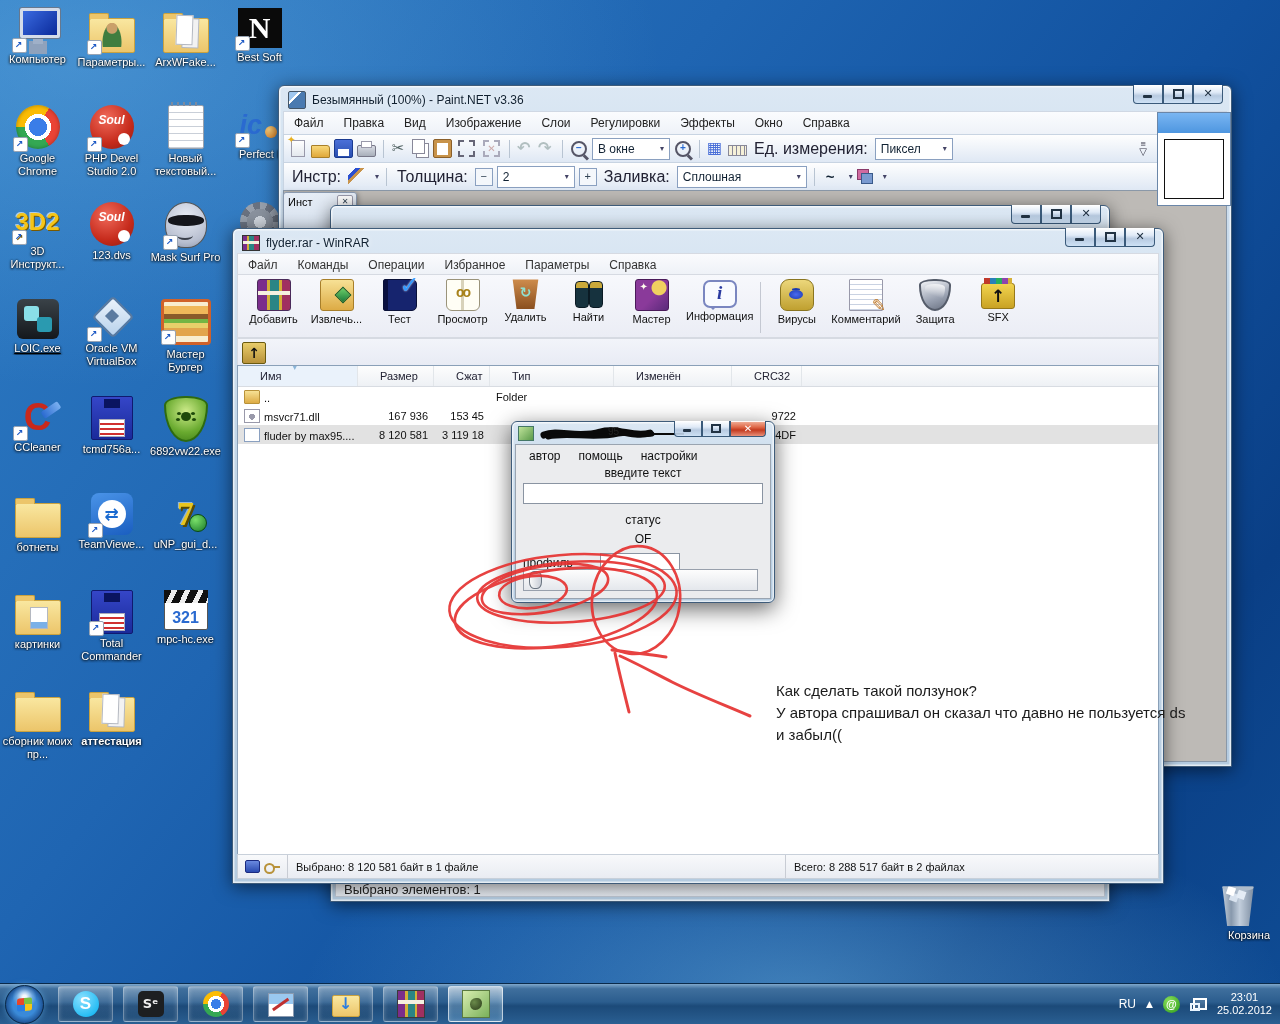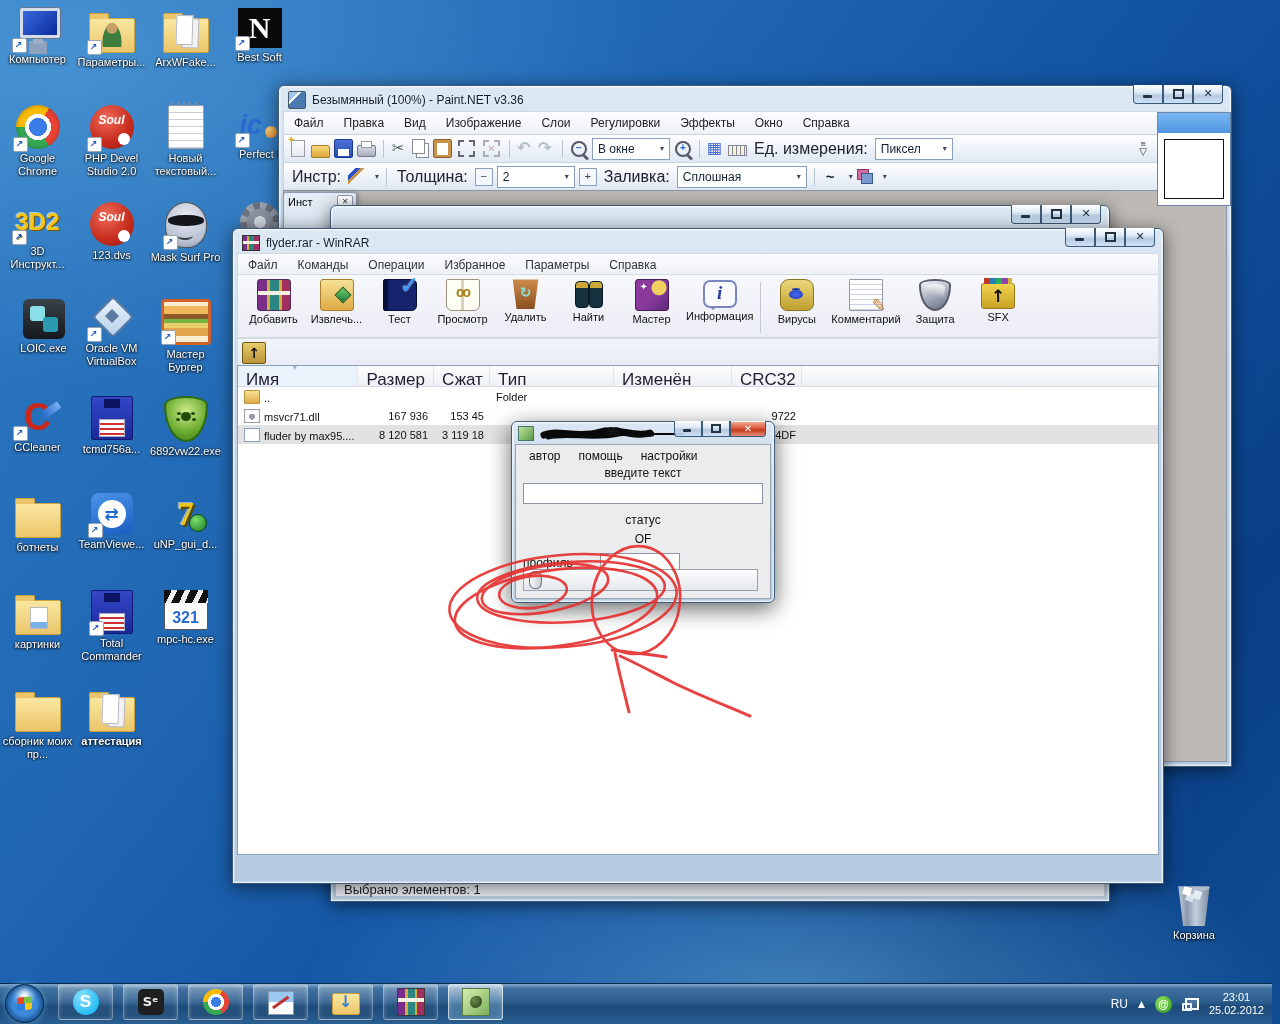--- a/index.html
+++ b/index.html
@@ -236,21 +236,21 @@
   .wi-sfx::before{content:'';position:absolute;left:2px;right:2px;top:-6px;height:6px;
     background:linear-gradient(90deg,#c0392b 0 6px,#2980b9 6px 12px,#27ae60 12px 18px,#8e44ad 18px 24px,#d4af37 24px)}
   .wi-sfx::after{content:'↑';position:absolute;left:0;right:0;top:2px;text-align:center;color:#111;
     font:bold 17px/20px "DejaVu Sans",sans-serif}
   .raddr{position:absolute;left:4px;right:4px;top:109px;height:27px;display:flex;align-items:center;
     background:linear-gradient(#f2f4fa,#e8ebf4);border:1px solid #d6dae2}
   .upbtn{width:24px;height:22px;margin-left:4px;background:linear-gradient(#e8cc6a,#b8923a);border:1px solid #6a5a10;
     border-radius:2px;font:bold 14px/20px "DejaVu Sans",sans-serif;color:#111;text-align:center;padding:0}
   .rlist{position:absolute;left:4px;right:4px;top:136px;bottom:28px;background:#fff;border:1px solid #8aa0b8;overflow:hidden}
   .rhead{display:flex;height:20px;background:linear-gradient(#fdfdfd,#eef1f5);border-bottom:1px solid #d8dce2}
-  .hcell{position:relative;box-sizing:border-box;border-right:1px solid #e2e6ea;font-size:17px;padding:4px 8px 0;color:#223}
+  .hcell{position:relative;box-sizing:border-box;border-right:1px solid #e2e6ea;font-size:11px;padding:4px 22px 0;color:#223}
   .hcell.c0{background:#eaf2fb}
   .sortmark{position:absolute;top:-2px;left:46%;font:8px/8px "DejaVu Sans",sans-serif;color:#8ab4d8;font-style:normal}
   .sortmark::after{content:'▾'}
   .rrow{display:flex;height:19px;align-items:center;font-size:11px;color:#111}
   .rrow.sel{background:#e2e2e2}
   .cell{box-sizing:border-box;padding:0 6px;white-space:nowrap;overflow:hidden}
   .c0{width:120px}.c1{width:76px}.c2{width:56px}.c3{width:124px}.c4{width:118px}.c5{width:70px}
   .c1,.c2,.c5{text-align:right}
   .fi{display:inline-block;width:14px;height:12px;vertical-align:-2px;margin-right:4px}
   .fi-folder{background:linear-gradient(#f7e195,#ddab45);border:1px solid #b8923a;border-radius:1px}
@@ -285,29 +285,29 @@
   .dpinput{position:absolute;left:84px;top:0;width:80px;height:19px;border:1px solid #8a94a2;box-sizing:border-box;background:#fff}
   .dslider{position:absolute;left:7px;right:12px;bottom:7px;height:20px;
     background:linear-gradient(#fdfdfd,#e4e7ec);border:1px solid #98a0ac}
   .thumb{position:absolute;left:5px;top:1px;width:11px;height:16px;
     background:linear-gradient(90deg,#fafafa,#c8cdd6);border:1px solid #6a7480;border-radius:5px/7px}
   
   #redsvg{position:absolute;inset:0;z-index:40;pointer-events:none}
   #anntext{position:absolute;left:776px;top:680px;width:460px;z-index:35;
     font-size:15px;line-height:22px;color:#1b1b1b}
   
-  #rbin{position:absolute;left:1162px;top:884px;width:64px;text-align:center;z-index:5}
+  #rbin{position:absolute;left:1206px;top:884px;width:64px;text-align:right;z-index:5}
   .bin{position:relative;width:34px;height:42px;margin:0 auto;
     background:linear-gradient(90deg,#cdd8e4,#8798ac 30%,#c2cedc 55%,#76879c);
     clip-path:polygon(4% 6%,96% 6%,82% 100%,18% 100%)}
   .bin::before{content:'';position:absolute;left:1px;right:1px;top:0;height:7px;background:#aebccb;border-radius:50%}
   .bin::after{content:'';position:absolute;left:6px;top:3px;width:8px;height:8px;background:#fff;transform:rotate(20deg);
     box-shadow:11px 0 0 #e4ecf5,5px 5px 0 #d8e2ee}
   
-  #taskbar{position:absolute;left:0;right:8px;bottom:0;height:40px;z-index:60;display:flex;align-items:flex-start;
+  #taskbar{position:absolute;left:0;right:0;bottom:0;height:40px;z-index:60;display:flex;align-items:center;
     background:linear-gradient(#7fa8cc,#3f6f9d 12%,#2b5d8e 45%,#1c4a79 55%,#2a5f92);border-top:1px solid #0a2a4a}
   .orb{position:relative;width:37px;height:37px;margin-left:5px;border-radius:50%;flex:none;
     background:radial-gradient(circle at 50% 30%,rgba(255,255,255,.95) 0 2px,rgba(255,255,255,.25) 8px,transparent 12px),
       radial-gradient(circle at 50% 50%,#3a8ad8 0 45%,#1a4a8a 75%,#0a2a5a 100%);
     border:1px solid #0a2a4a;box-shadow:0 0 6px rgba(120,200,255,.5)}
   .flag{position:absolute;left:11px;top:12px;width:15px;height:13px;border-radius:2px;transform:skewY(-6deg);
     background:conic-gradient(#7ac043 0 90deg,#f5c518 90deg 180deg,#2a7de1 180deg 270deg,#e8452a 270deg)}
   #tb-apps{display:flex;margin-left:14px;gap:10px}
   .tapp{position:relative;width:53px;height:34px;border:1px solid rgba(255,255,255,.35);border-radius:3px;
     background:linear-gradient(rgba(255,255,255,.3),rgba(255,255,255,.08) 50%,rgba(0,0,0,.12));
@@ -408,21 +408,21 @@
       <div class="dicon" style="left: 150px; top: 202px;">
         <div class="dico k-mask">
           <i class="lnkb"></i>
         </div>
         <div class="dlabel">Mask Surf Pro</div>
       </div>
       <div class="dicon" style="left: 224px; top: 202px;">
         <div class="dico k-gear"></div>
         <div class="dlabel"></div>
       </div>
-      <div class="dicon" style="left: 8px; top: 299px;">
+      <div class="dicon" style="left: 2px; top: 299px; text-decoration: underline;">
         <div class="dico k-loic"></div>
         <div class="dlabel">LOIC.exe</div>
       </div>
       <div class="dicon" style="left: 76px; top: 299px;">
         <div class="dico k-vbox">
           <i class="lnkb"></i>
         </div>
         <div class="dlabel">Oracle VM VirtualBox</div>
       </div>
       <div class="dicon" style="left: 150px; top: 299px;">
@@ -705,20 +705,28 @@
           <div class="rrow sel">
             <div class="cell c0"><i class="fi fi-file"></i><span>fluder by max95....</span></div>
             <div class="cell c1">8 120 581</div>
             <div class="cell c2">3 119 18</div>
             <div class="cell c3"></div>
             <div class="cell c4"></div>
             <div class="cell c5">54DF</div>
           </div>
         </div>
     </div>
+    <div class="rstatus">
+      <span class="rs-icons">
+        <i class="si-disc"></i>
+        <i class="si-key"></i>
+      </span>
+      <span class="rs-left">Выбрано: 8 120 581 байт в 1 файле</span>
+      <span class="rs-right">Всего: 8 288 517 байт в 2 файлах</span>
+    </div>
   </div>
 
   <div id="dialog" class="win">
     <div class="dtitle">
       <i class="dticon"></i>
       <svg class="scrib" width="150" height="16">
         <path d="M4,9 l10,-4 l-2,5 z" fill="#0a0a0a"></path>
         <path d="M6,9 C20,3 40,13 62,6 C80,1 95,12 112,7" stroke="#0a0a0a" stroke-width="7" fill="none" stroke-linecap="round"></path>
         <path d="M10,11 C30,6 55,14 80,8 C95,5 103,10 114,8" stroke="#0a0a0a" stroke-width="5" fill="none" stroke-linecap="round"></path>
         <path d="M112,8 L146,8" stroke="#0a0a0a" stroke-width="2" fill="none"></path>
@@ -749,20 +757,25 @@
       <div class="drow">
         <span class="dprof">профиль</span>
         <input class="dpinput" style="">
       </div>
       <div class="dslider">
         <div class="thumb"></div>
       </div>
     </div>
   </div>
 
+  <div id="anntext">
+    <div>Как сделать такой ползунок?</div>
+    <div>У автора спрашивал он сказал что давно не пользуется ds</div>
+    <div>и забыл((</div>
+  </div>
 
   <svg id="redsvg" width="1280" height="1024">
     <g stroke="#e53230" fill="none" stroke-width="2.6" opacity="0.92" stroke-linecap="round">
       <ellipse cx="563" cy="601" rx="114" ry="46" transform="rotate(-5 563 601)"></ellipse>
       <ellipse cx="556" cy="608" rx="102" ry="38" transform="rotate(-8 556 608)"></ellipse>
       <ellipse cx="571" cy="592" rx="94" ry="30" transform="rotate(-4 571 592)"></ellipse>
       <ellipse cx="545" cy="589" rx="64" ry="23" transform="rotate(-10 545 589)"></ellipse>
       <ellipse cx="533" cy="592" rx="34" ry="16" transform="rotate(-6 533 592)"></ellipse>
       <ellipse cx="636" cy="600" rx="44" ry="54" transform="rotate(7 636 600)"></ellipse>
       <path d="M750,716 C722,704 696,694 672,682 C654,673 636,663 620,656" stroke-width="3"></path>

